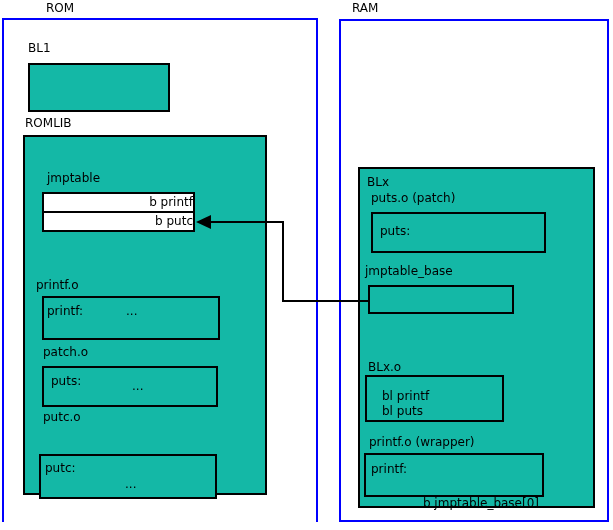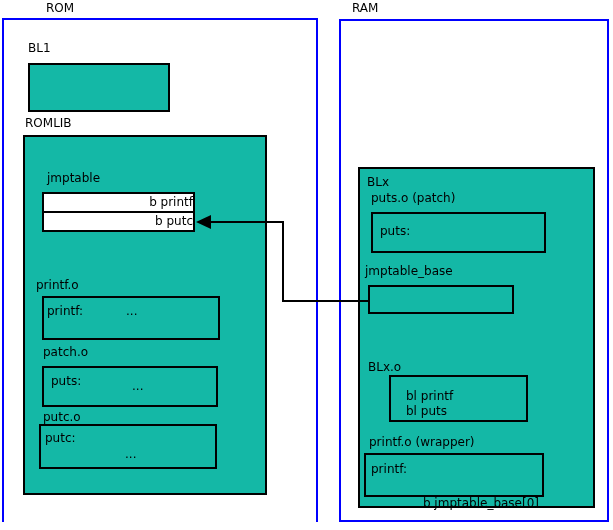--- a/index.html
+++ b/index.html
@@ -47,41 +47,41 @@
     <span class="sym" style="left:82px; top:6px;">...</span>
   </div>
 
   <div class="txt" style="left:43px; top:345px;">patch.o</div>
   <div class="box" style="left:42px; top:366px; width:176px; height:41px;">
     <span class="sym" style="left:7px; top:6px;">puts:</span>
     <span class="sym" style="left:88px; top:11px;">...</span>
   </div>
 
   <div class="txt" style="left:43px; top:410px;">putc.o</div>
-  <div class="box" style="left:39px; top:424px; width:178px; height:45px;">
+  <div class="box" style="left:39px; top:454px; width:178px; height:45px;">
     <span class="sym" style="left:4px; top:5px;">putc:</span>
     <span class="sym" style="left:84px; top:21px;">...</span>
   </div>
 
   <div class="txt" style="left:352px; top:1px;">RAM</div>
   <div class="frame" style="left:339px; top:19px; width:270px; height:503px;"></div>
 
   <div class="box" style="left:358px; top:167px; width:237px; height:341px;">
     <div class="txt" style="left:7px; top:6px;">BLx</div>
 
     <div class="txt" style="left:11px; top:22px;">puts.o (patch)</div>
     <div class="box" style="left:11px; top:43px; width:175px; height:41px;">
       <span class="sym" style="left:7px; top:10px;">puts:</span>
     </div>
 
     <div class="txt" style="left:5px; top:95px;">jmptable_base</div>
     <div class="box" style="left:8px; top:116px; width:146px; height:29px;"></div>
 
     <div class="txt" style="left:8px; top:191px;">BLx.o</div>
-    <div class="box" style="left:5px; top:206px; width:139px; height:47px;margin-left:24px;">
+    <div class="box" style="left:5px; top:206px; width:139px; height:47px;">
       <span class="sym" style="left:15px; top:12px;">bl printf</span>
       <span class="sym" style="left:15px; top:27px;">bl puts</span>
     </div>
 
     <div class="txt" style="left:9px; top:266px;">printf.o (wrapper)</div>
     <div class="box" style="left:4px; top:284px; width:180px; height:44px;">
       <span class="sym" style="left:5px; top:7px;">printf:</span>
       <span class="sym" style="right:3px; top:23px;margin-top:18px;">b jmptable_base[0]</span>
     </div>
   </div>

